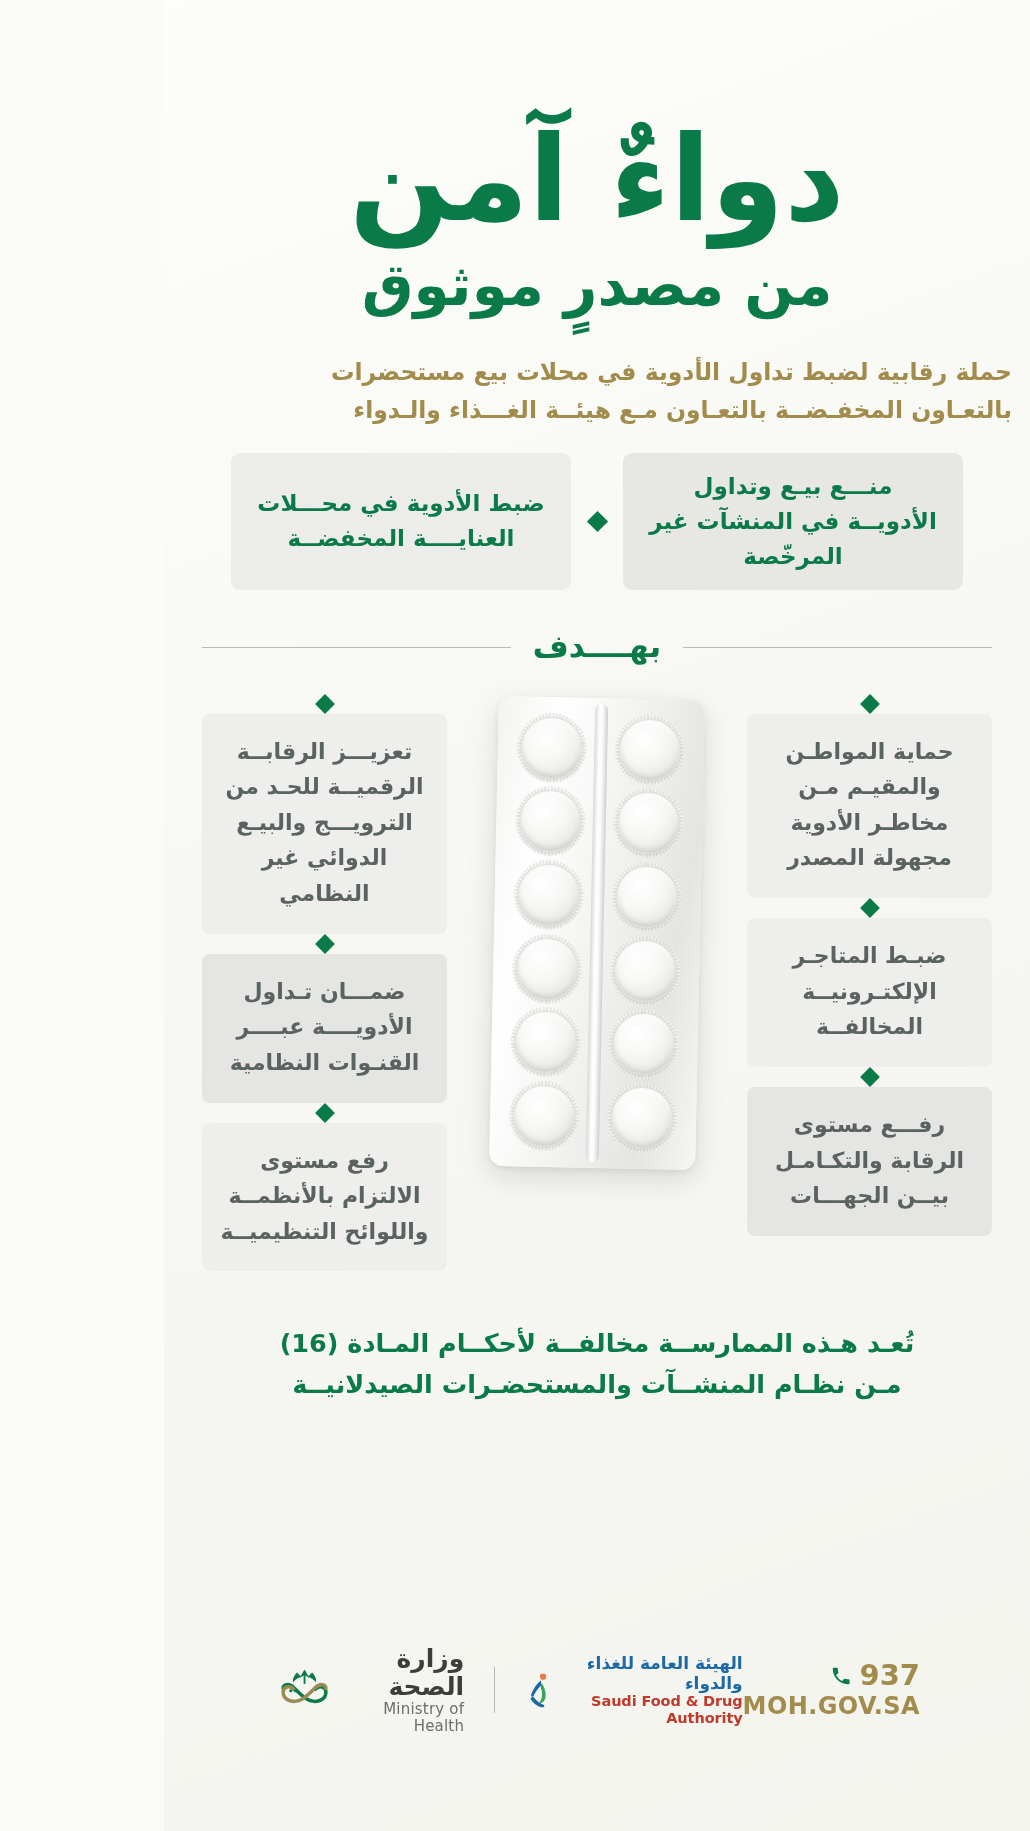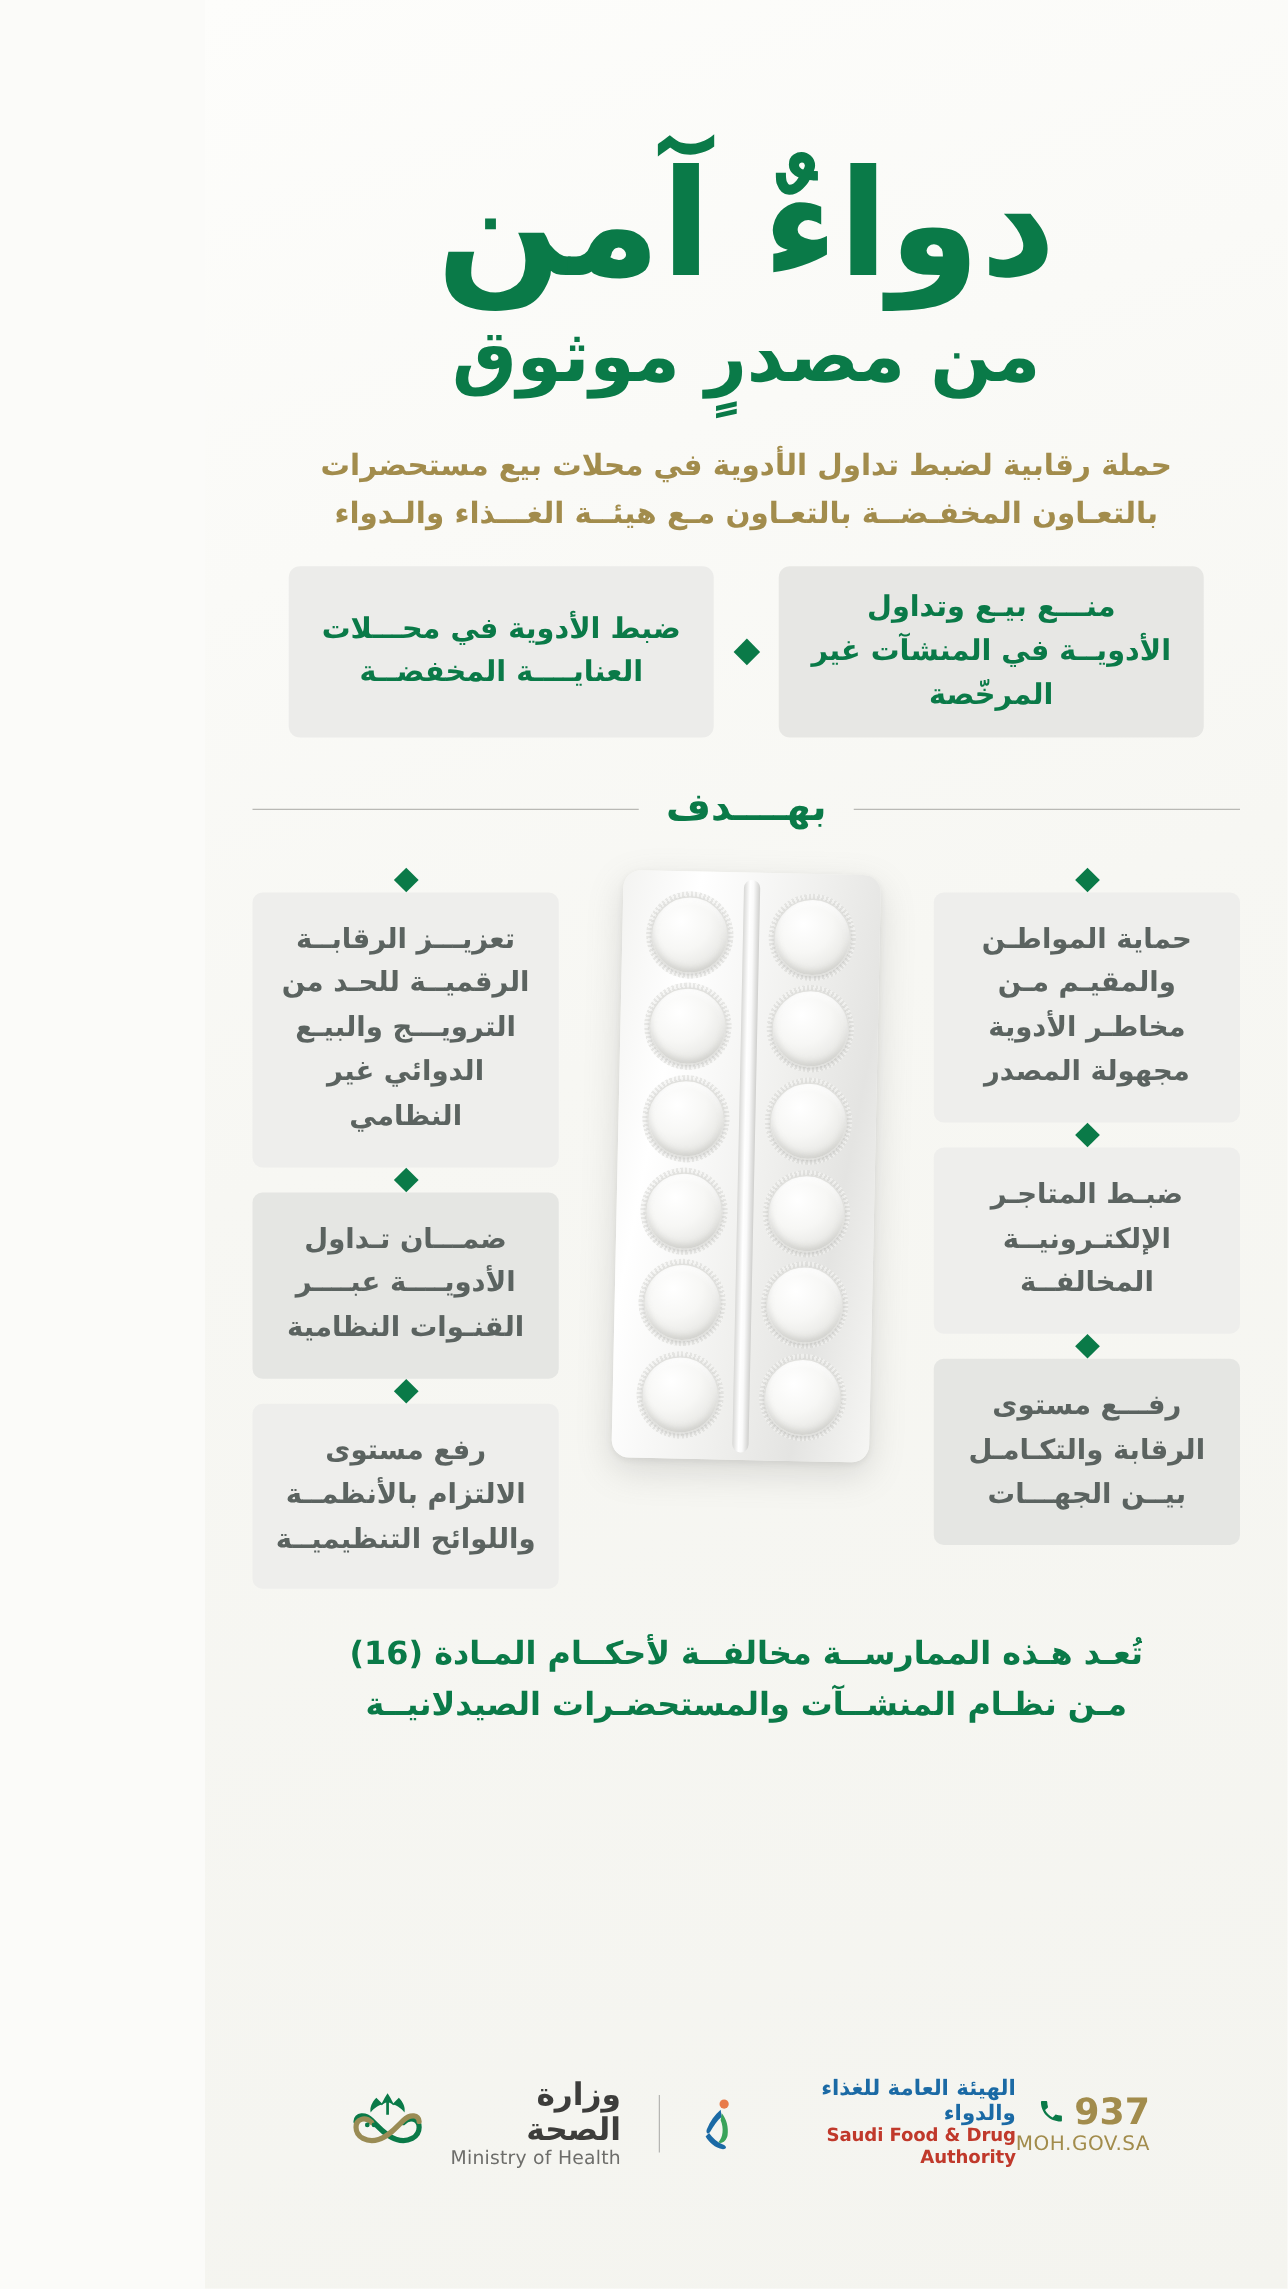--- a/index.html
+++ b/index.html
@@ -41,21 +41,21 @@
     font-weight: bold;
     color: #0a7a48;
     margin-top: 10px;
     direction: rtl;
   }
 
   
   .subtitle {
     margin: 34px auto 0;
     width: 830px;
-    text-align: center;
+    text-align: right;
     color: #a28c4c;
     font-size: 23.5px;
     font-weight: bold;
     line-height: 1.62;
     direction: rtl;
     letter-spacing: 0.2px;
   }
   .subtitle div { white-space: nowrap; }
 
   
@@ -225,21 +225,21 @@
     position: absolute;
     inset: -5px;
     border-radius: 50%;
     background: repeating-conic-gradient(#dcdcd9 0deg 3deg, #f4f4f2 3deg 6deg);
     z-index: -1;
     opacity: .65;
   }
 
   
   .note {
-    margin: 32px auto 0;
+    margin: 52px auto 0;
     width: 840px;
     text-align: center;
     color: #0a7a48;
     font-size: 25.5px;
     font-weight: bold;
     line-height: 1.6;
     direction: rtl;
   }
   .note div { white-space: nowrap; }
 
@@ -285,21 +285,21 @@
   .contact { text-align: right; direction: rtl; line-height: 1.16; }
   .contact-num {
     display: flex;
     flex-direction: row-reverse;
     align-items: center;
     gap: 7px;
     justify-content: flex-end;
   }
   .contact-num .num { font-size: 29px; font-weight: bold; color: #a28c4c; }
   .phone-ico { width: 22px; height: 22px; color: #0a7a48; }
-  .contact-url { font-size: 16px; font-weight: normal; color: #a28c4c; letter-spacing: .4px; direction: ltr; text-align: left; }
+  .contact-url { font-size: 24px; font-weight: bold; color: #a28c4c; letter-spacing: .4px; direction: ltr; text-align: left; }
 </style>
 </head>
 <body>
 
 <div class="poster">
 
   <div class="title-block">
     <div class="title-main">دواءٌ آمن</div>
     <div class="title-sub">من مصدرٍ موثوق</div>
   </div>

